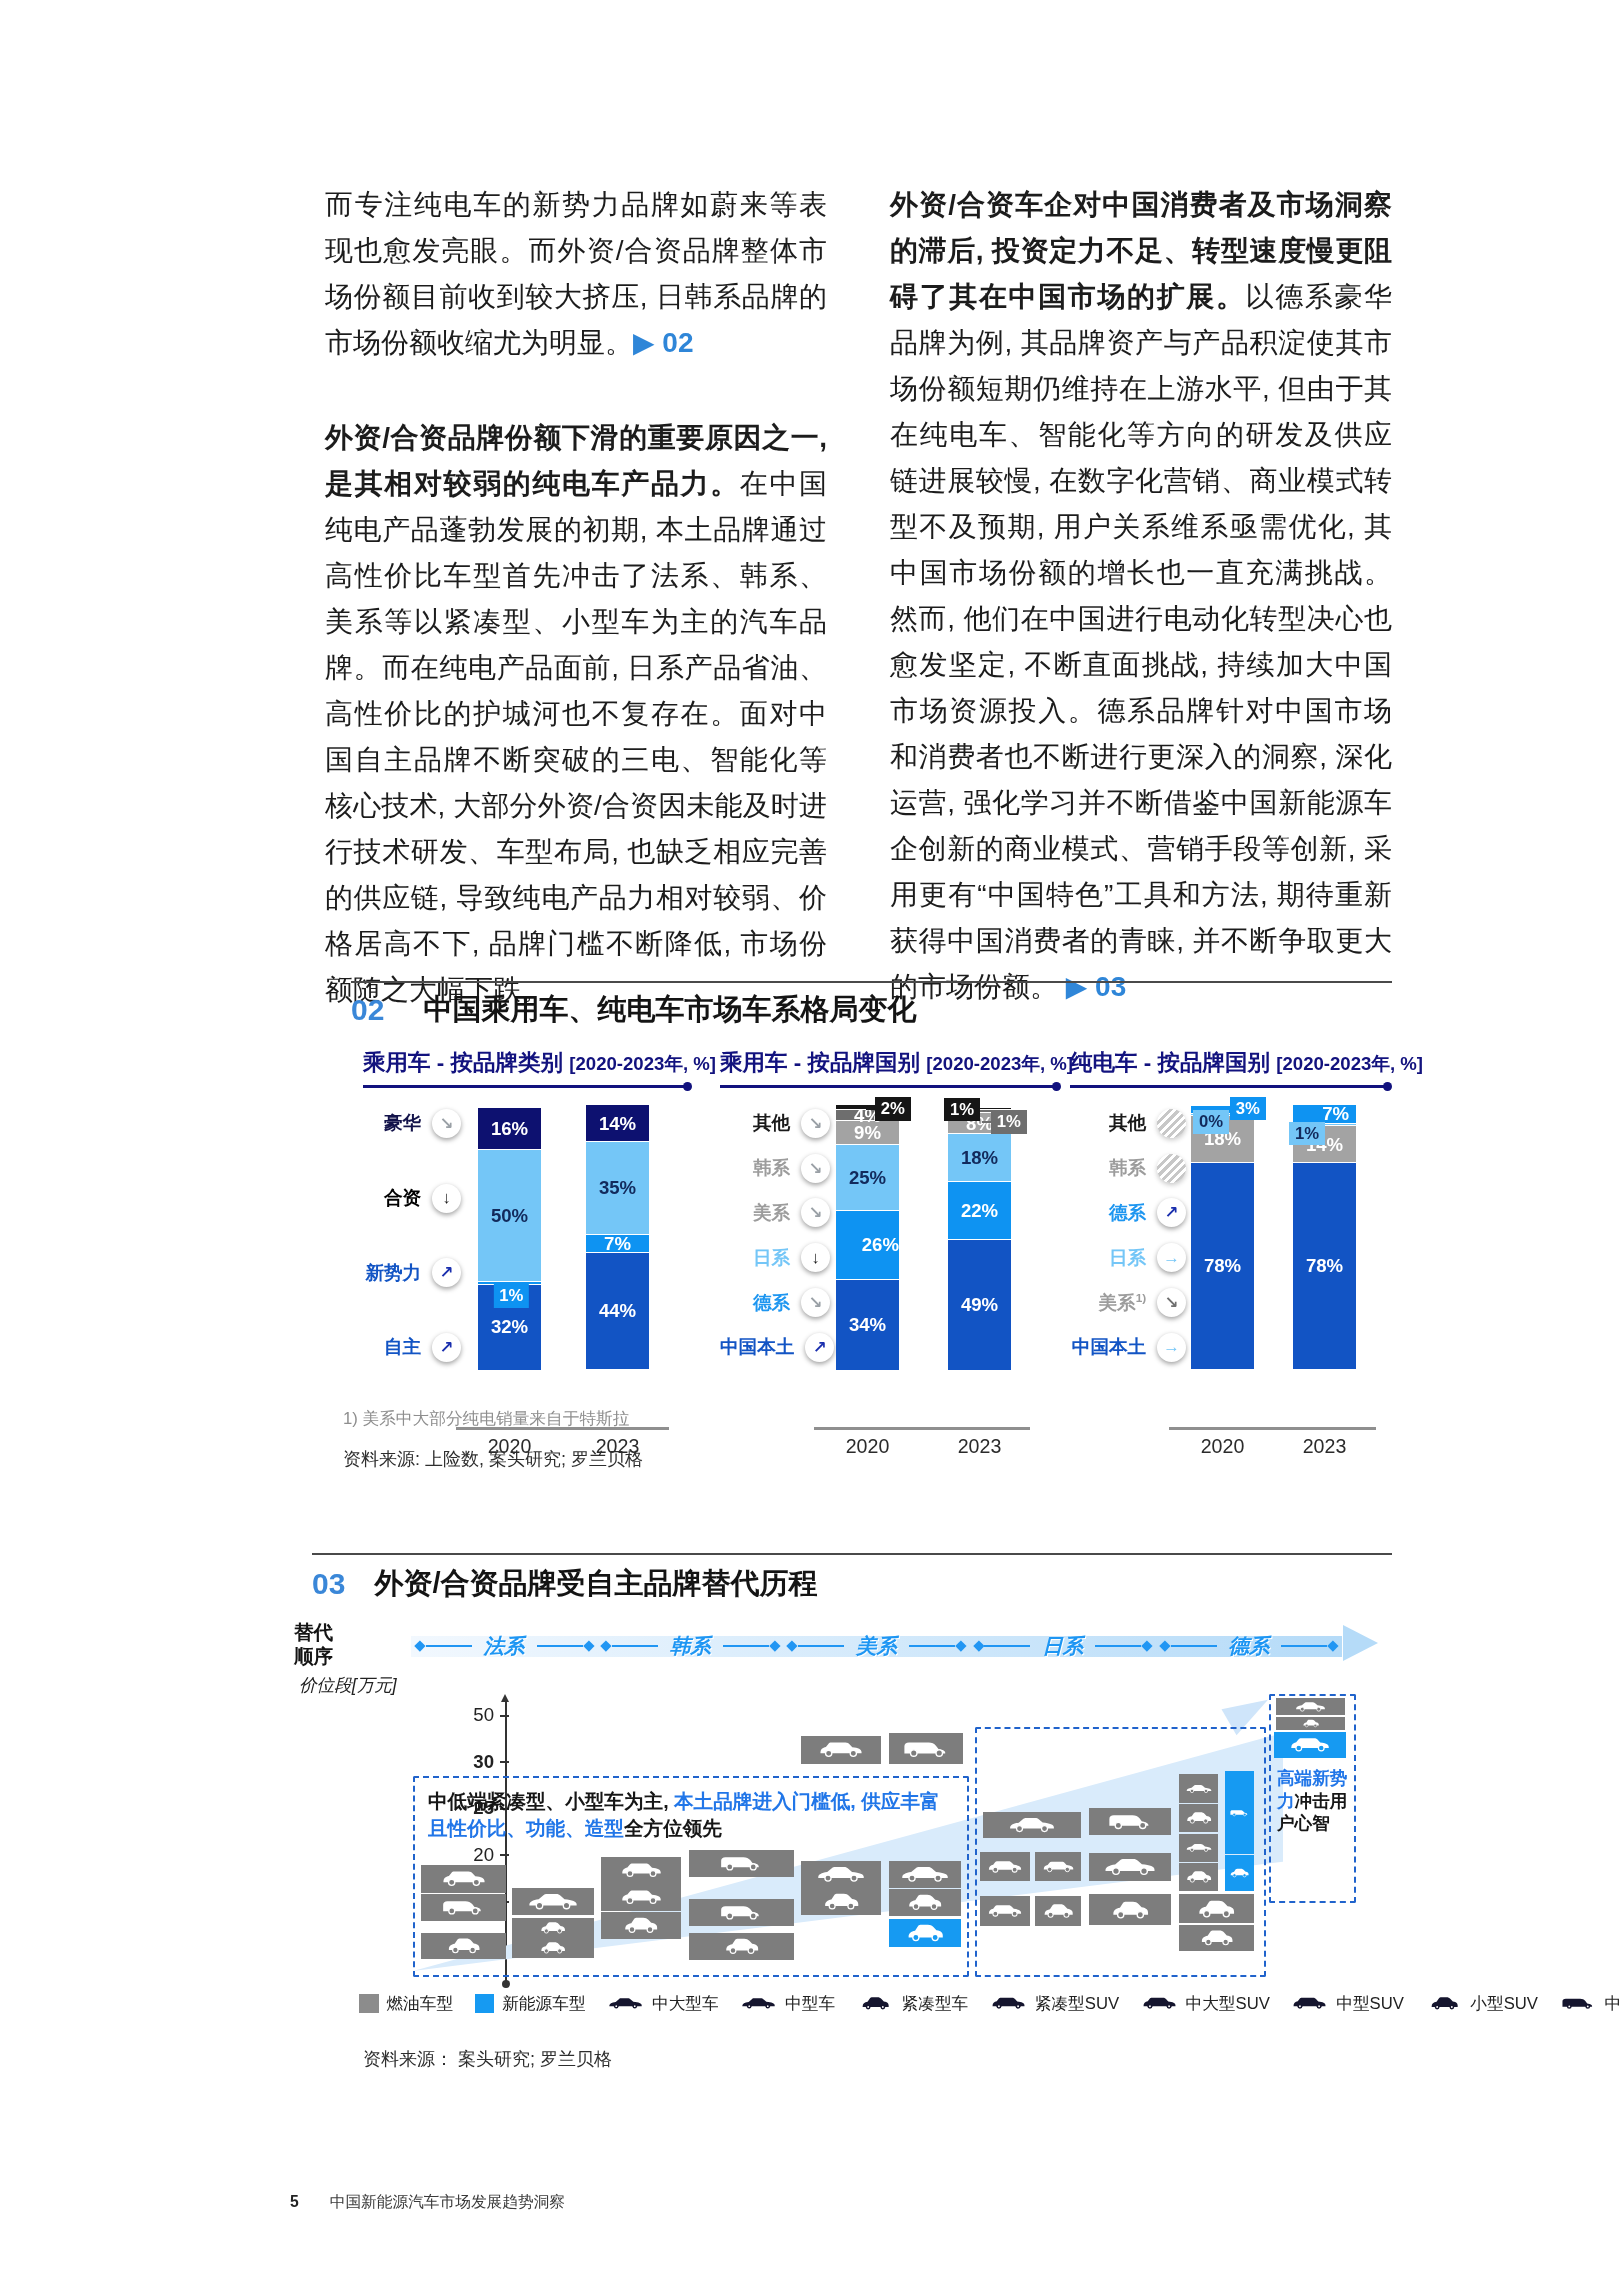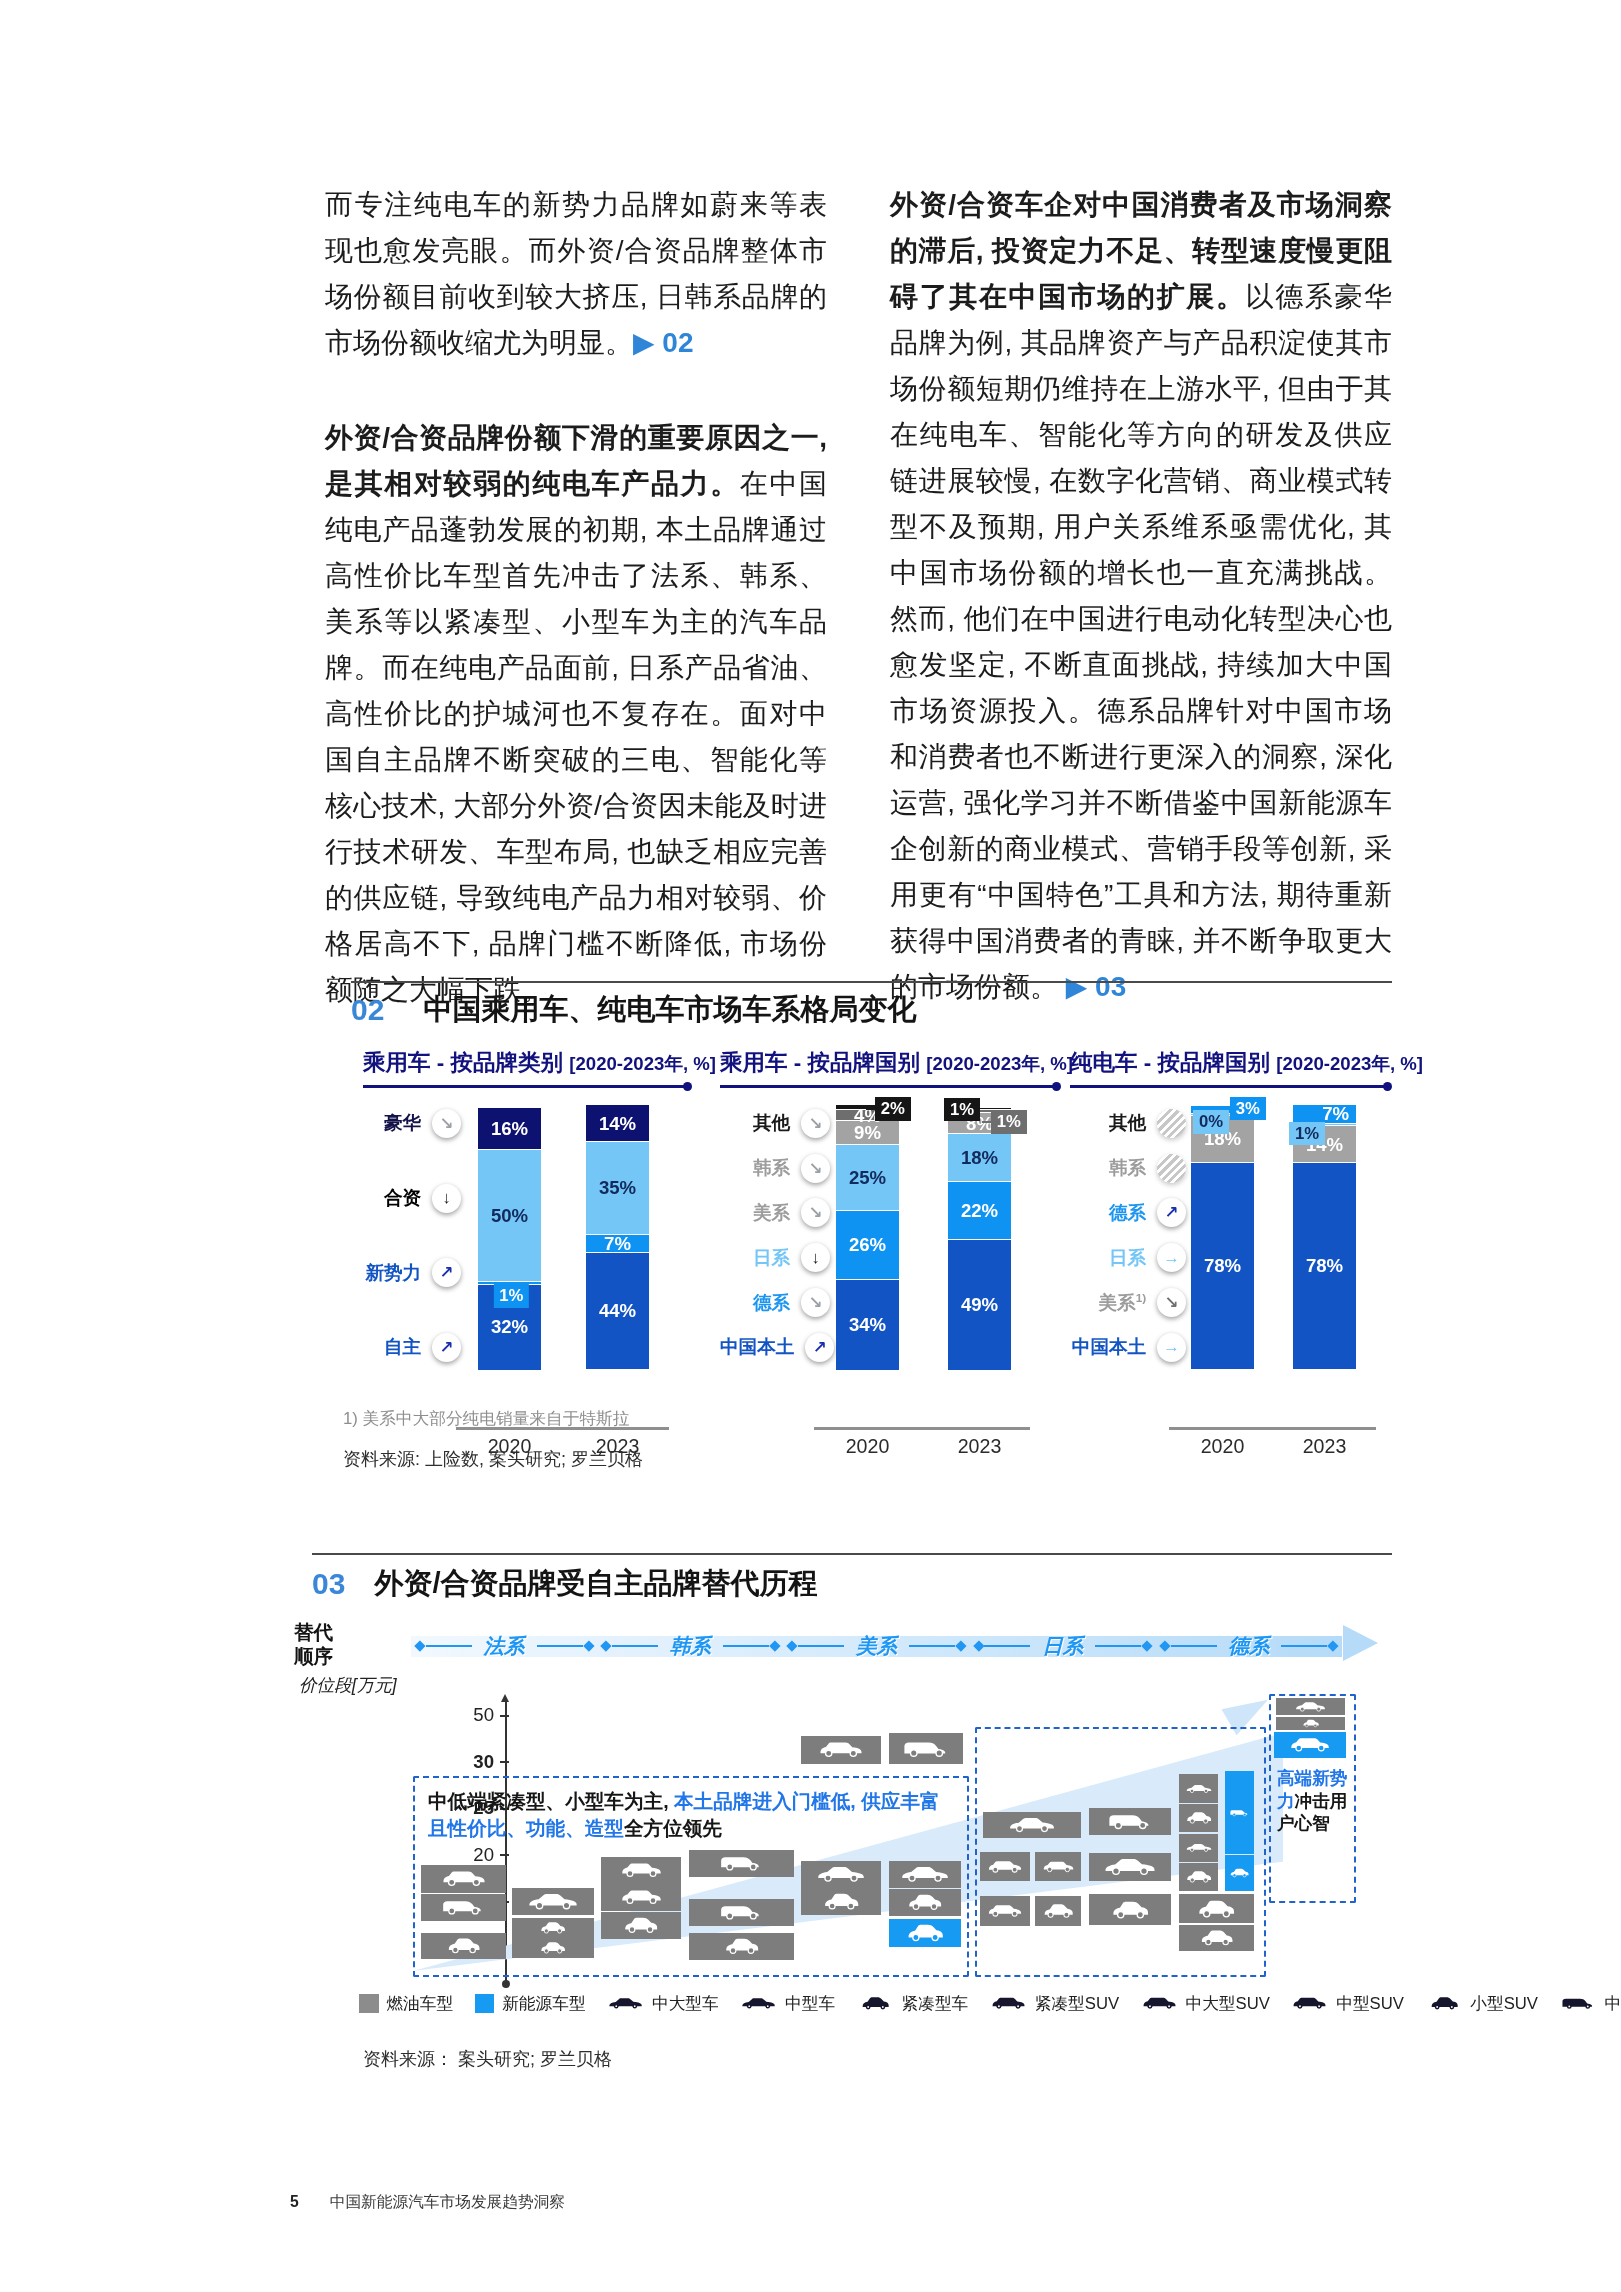--- a/index.html
+++ b/index.html
@@ -178,21 +178,21 @@
           <div class="bar" style="left: 116px;">
             <div class="seg" style="top: 0px; height: 5.3px; background: rgb(22, 22, 22);"></div>
             <div class="chip" style="background: rgb(22, 22, 22); color: rgb(255, 255, 255); top: -7.8px; right: -11.8px;">2%<i style="background: rgb(22, 22, 22);"></i></div>
             <div class="seg" style="top: 5.3px; height: 10.6px; background: rgb(110, 110, 110);"></div>
             <span class="seglbl" style="top: 10.6px; color: rgb(255, 255, 255);">4%</span>
             <div class="seg" style="top: 16px; height: 24px; background: rgb(163, 163, 163);"></div>
             <span class="seglbl" style="top: 28px; color: rgb(255, 255, 255);">9%</span>
             <div class="seg" style="top: 40px; height: 66px; background: rgb(116, 198, 247);"></div>
             <span class="seglbl" style="top: 73px; color: rgb(18, 42, 92);">25%</span>
             <div class="seg" style="top: 106px; height: 69px; background: rgb(14, 147, 242);"></div>
-            <span class="seglbl" style="top: 140px; color: rgb(255, 255, 255);">26%</span>
+            <span class="seglbl" style="top: 140px; color: rgb(255, 255, 255); text-align: right;">26%</span>
             <div class="seg" style="top: 175px; height: 90px; background: rgb(18, 84, 196);"></div>
             <span class="seglbl" style="top: 220px; color: rgb(255, 255, 255);">34%</span>
           </div>
           <div class="ylab" style="left: 116px;">2020</div>
           <div class="bar" style="left: 228px;">
             <div class="seg" style="top: 2.6px; height: 2.6px; background: rgb(22, 22, 22);"></div>
             <div class="chip" style="background: rgb(22, 22, 22); color: rgb(255, 255, 255); top: -7.2px; left: -3.9px;">1%</div>
             <div class="seg" style="top: 5.3px; height: 2.6px; background: rgb(110, 110, 110);"></div>
             <div class="chip" style="background: rgb(110, 110, 110); color: rgb(255, 255, 255); top: 5.3px; right: -15.7px;">1%<i style="background: rgb(110, 110, 110);"></i></div>
             <div class="seg" style="top: 8px; height: 21px; background: rgb(163, 163, 163);"></div>

